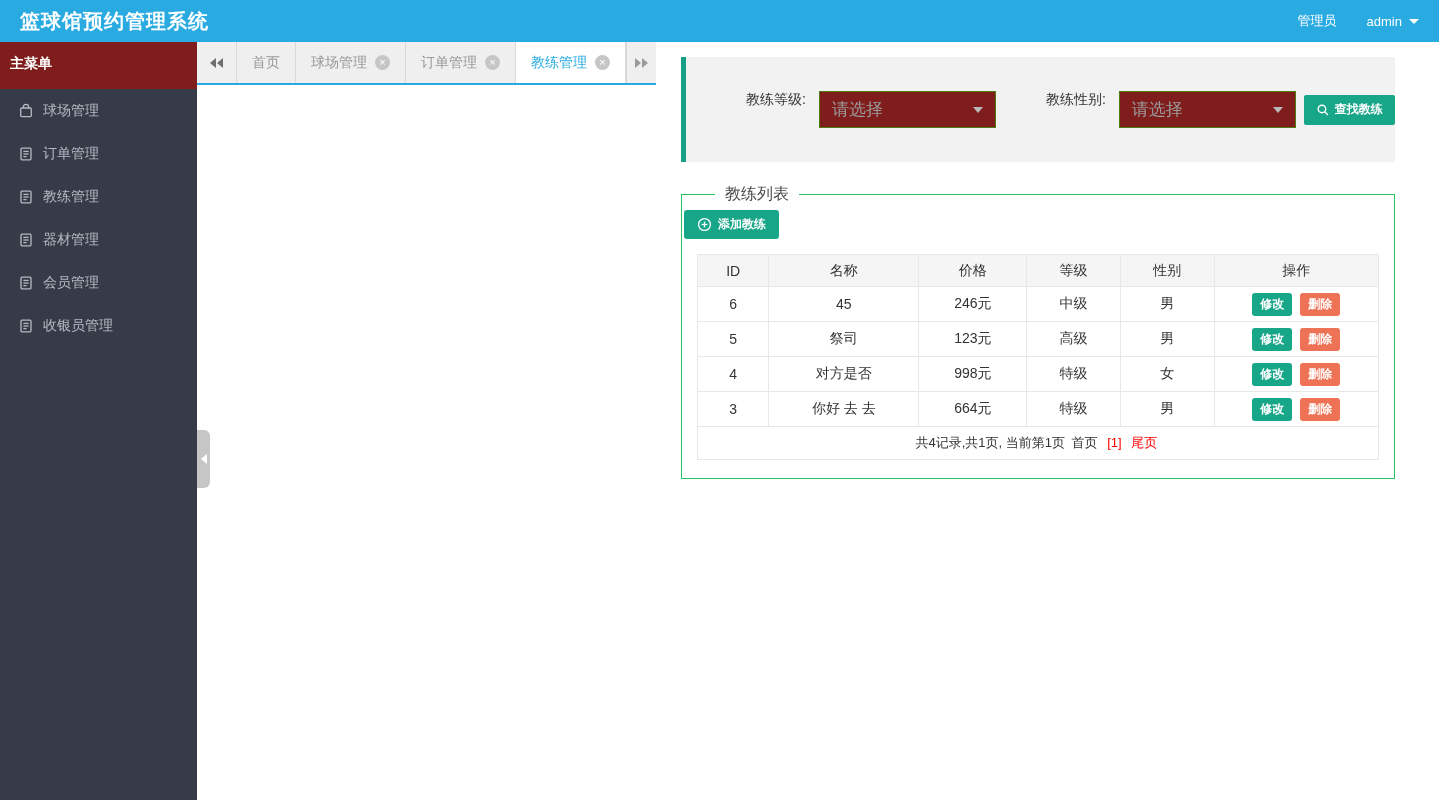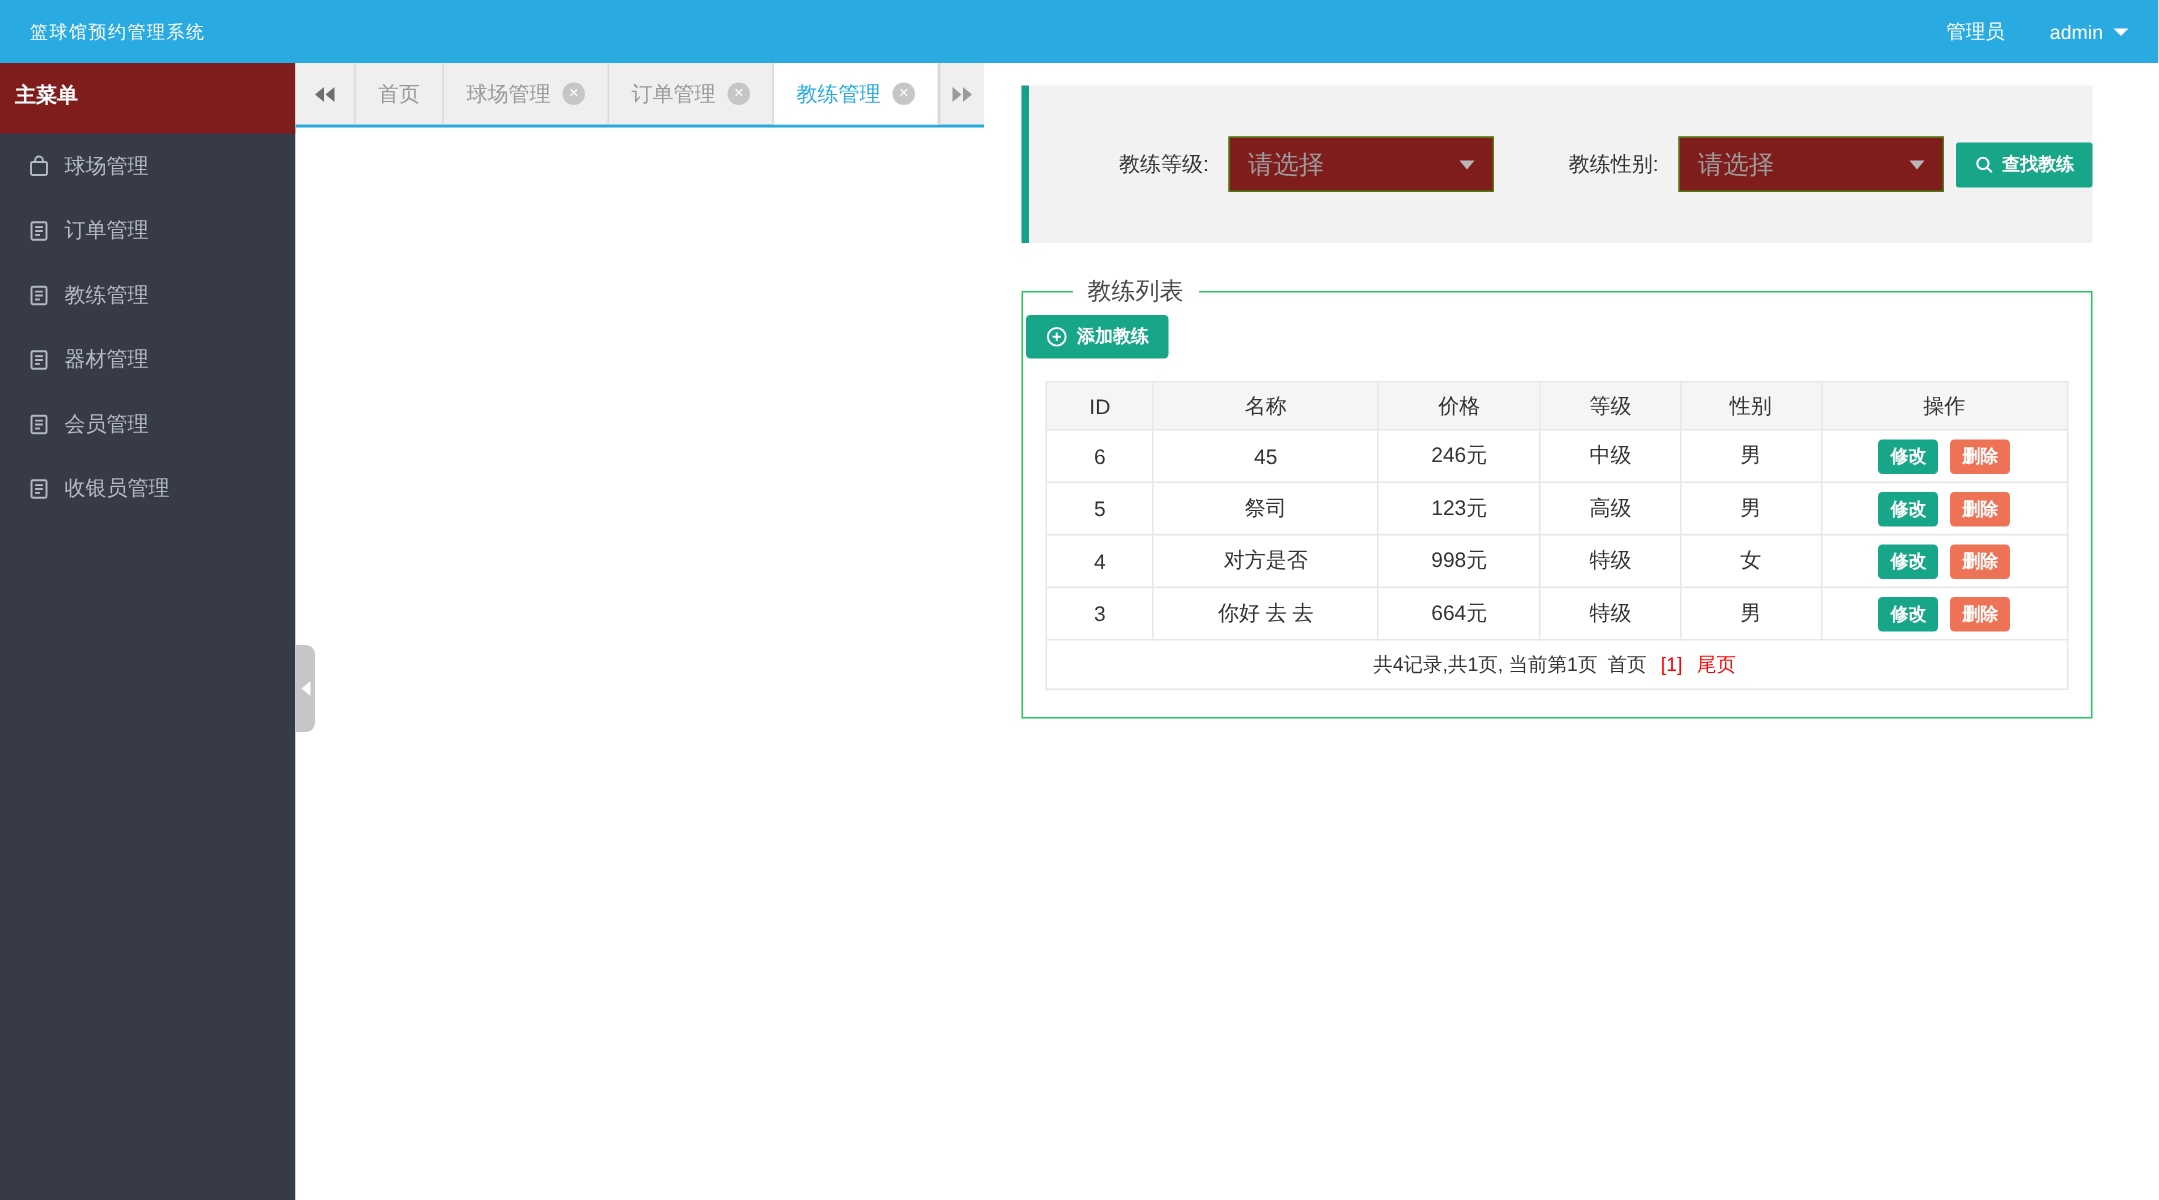--- a/index.html
+++ b/index.html
@@ -1,21 +1,21 @@
 <!DOCTYPE html>
 <html><head>
 <meta charset="utf-8">
 <style>
   * { margin:0; padding:0; box-sizing:border-box; }
   html,body { width:1439px; height:800px; overflow:hidden; }
   body { font-family:"Liberation Sans", sans-serif; background:#fff; position:relative; }
 
   
   .topbar { height:42px; background:#29abe2; display:flex; align-items:center; padding:0 20px; color:#fff; }
-  .brand { font-size:12px; font-weight:normal; letter-spacing:1px;text-align:right; }
+  .brand { font-size:20px; font-weight:bold; letter-spacing:1px;text-align:right; }
   .topbar .spacer { flex:1; }
   .role { font-size:13px; margin-right:30px; cursor:default; }
   .user { font-size:13px; display:flex; align-items:center; gap:7px; cursor:pointer; }
   .caret-down { width:0; height:0; border-left:5px solid transparent; border-right:5px solid transparent; border-top:5px solid #fff; }
 
   
   .wrap { display:flex; height:758px; }
   .sidebar { width:197px; background:#373b47; flex:none; display:flex; flex-direction:column; }
   .sidebar-header { height:47px; line-height:43px; background:#7f1d1d; color:#fff; font-size:14px; font-weight:bold; padding-left:10px; }
   .side-item { height:43px; display:flex; align-items:center; padding-left:18px; color:#b4bac4; font-size:14px; cursor:pointer; }
@@ -39,21 +39,21 @@
   .tab-close { width:15px; height:15px; border-radius:50%; background:#c6c6c6; color:#fff; font-size:11px; line-height:14px; text-align:center; cursor:pointer; flex:none; }
   .tab-close::before { content:"×"; }
 
   
   .content { padding:15px 15px 0 25px; }
 
   .search-panel { height:105px; background:#f2f2f2; border-left:5px solid #16a085; display:flex; align-items:center; }
   .f-name { margin-left:15px; width:206px; }
   .f-name label { display:block; font-size:14px; color:#333; margin-bottom:10px; }
   .f-name input { width:206px; height:37px; border:1px solid #e3e3e3; background:#fff; padding:0 8px; font-size:14px; outline:none; }
-  .f-inline { display:flex; align-items:center; }
+  .f-inline { display:flex; align-items:flex-start; }
   .f-inline label { font-size:14px; color:#333; margin-right:13px; }
   .ml60 { margin-left:60px; } .ml38 { margin-left:50px; }
   .select { width:177px; height:37px; background:#7f1d1d; border:1px solid #4d7c0f; display:flex; align-items:center; justify-content:space-between; padding:0 12px; font-size:17px; color:#9c9c9c; cursor:pointer; }
   .sel-arrow { width:0; height:0; border-left:5px solid transparent; border-right:5px solid transparent; border-top:6px solid #b9b9b9; }
   .search-btn { margin-left:8px; height:30px; padding:0 12px; background:#18a689; border:none; color:#fff; font-size:12px; font-weight:bold; display:flex; align-items:center; gap:5px; cursor:pointer; border-radius:2px; }
   .search-btn svg { width:14px; height:14px; }
 
   
   fieldset.list-box { margin-top:22px; border:1px solid #22c55e; padding:0 15px 18px; }
   fieldset.list-box legend { font-size:16px; color:#4a4a4a; padding:0 10px; margin-left:18px; }

